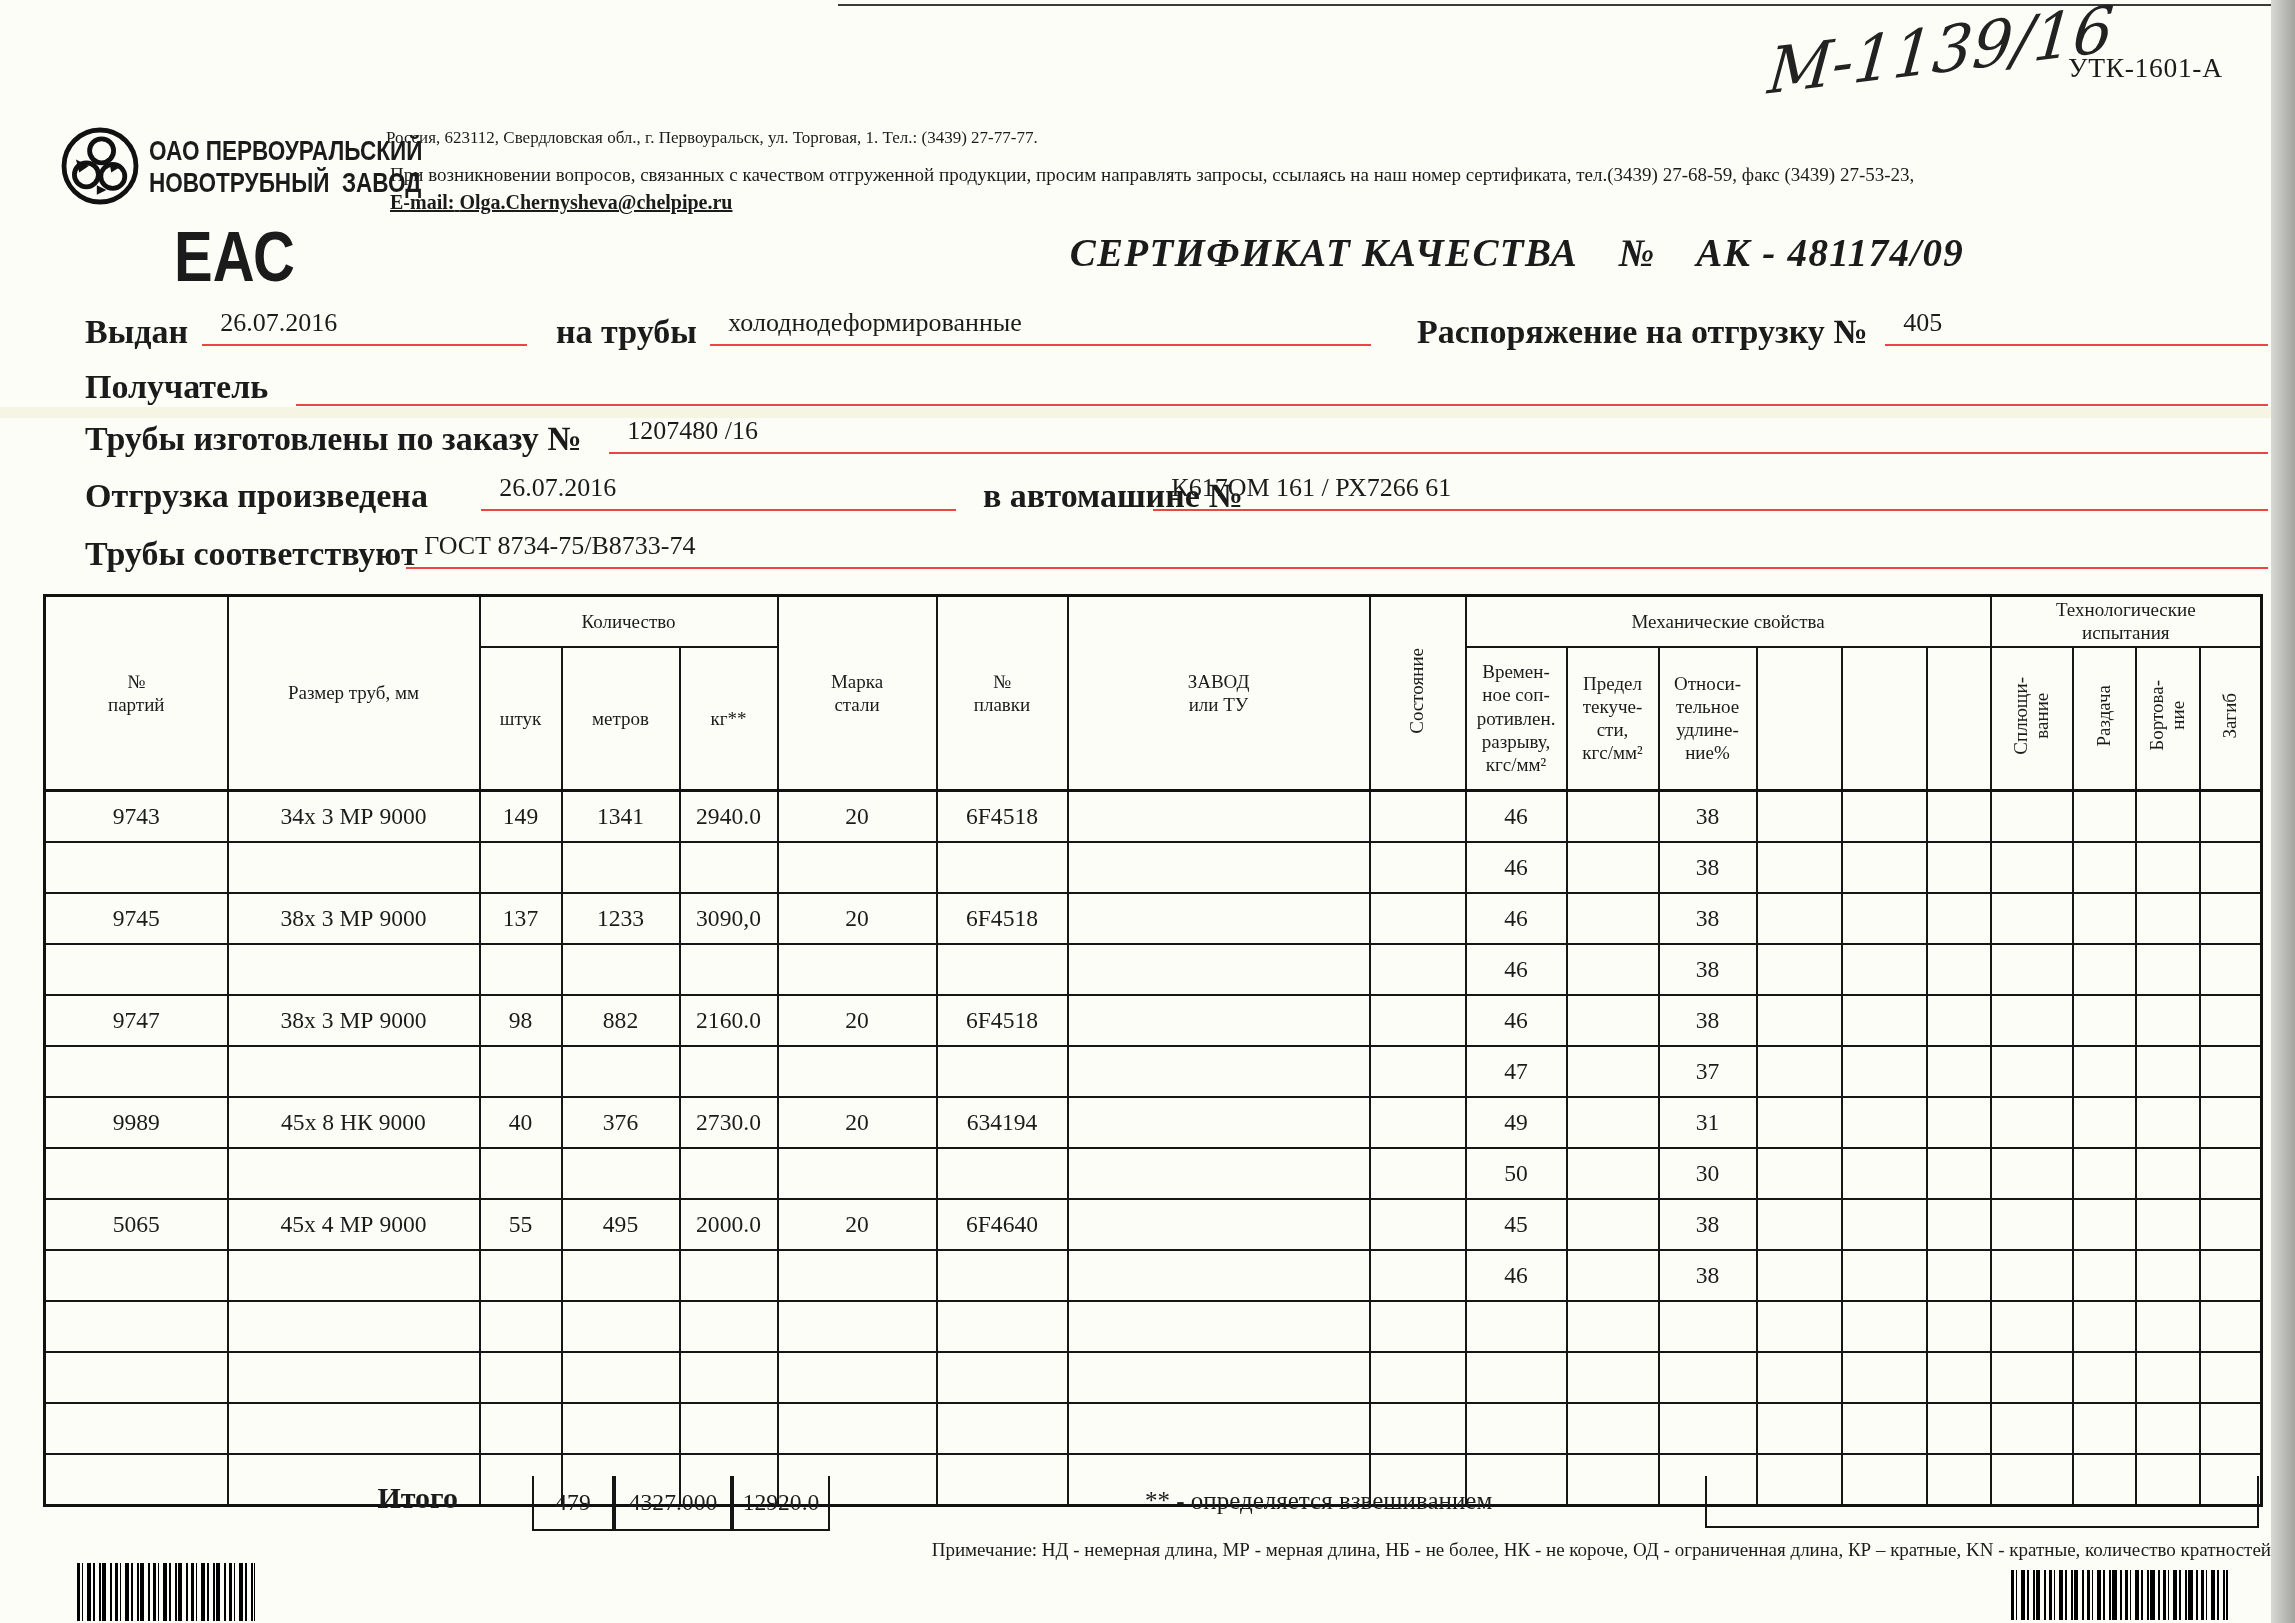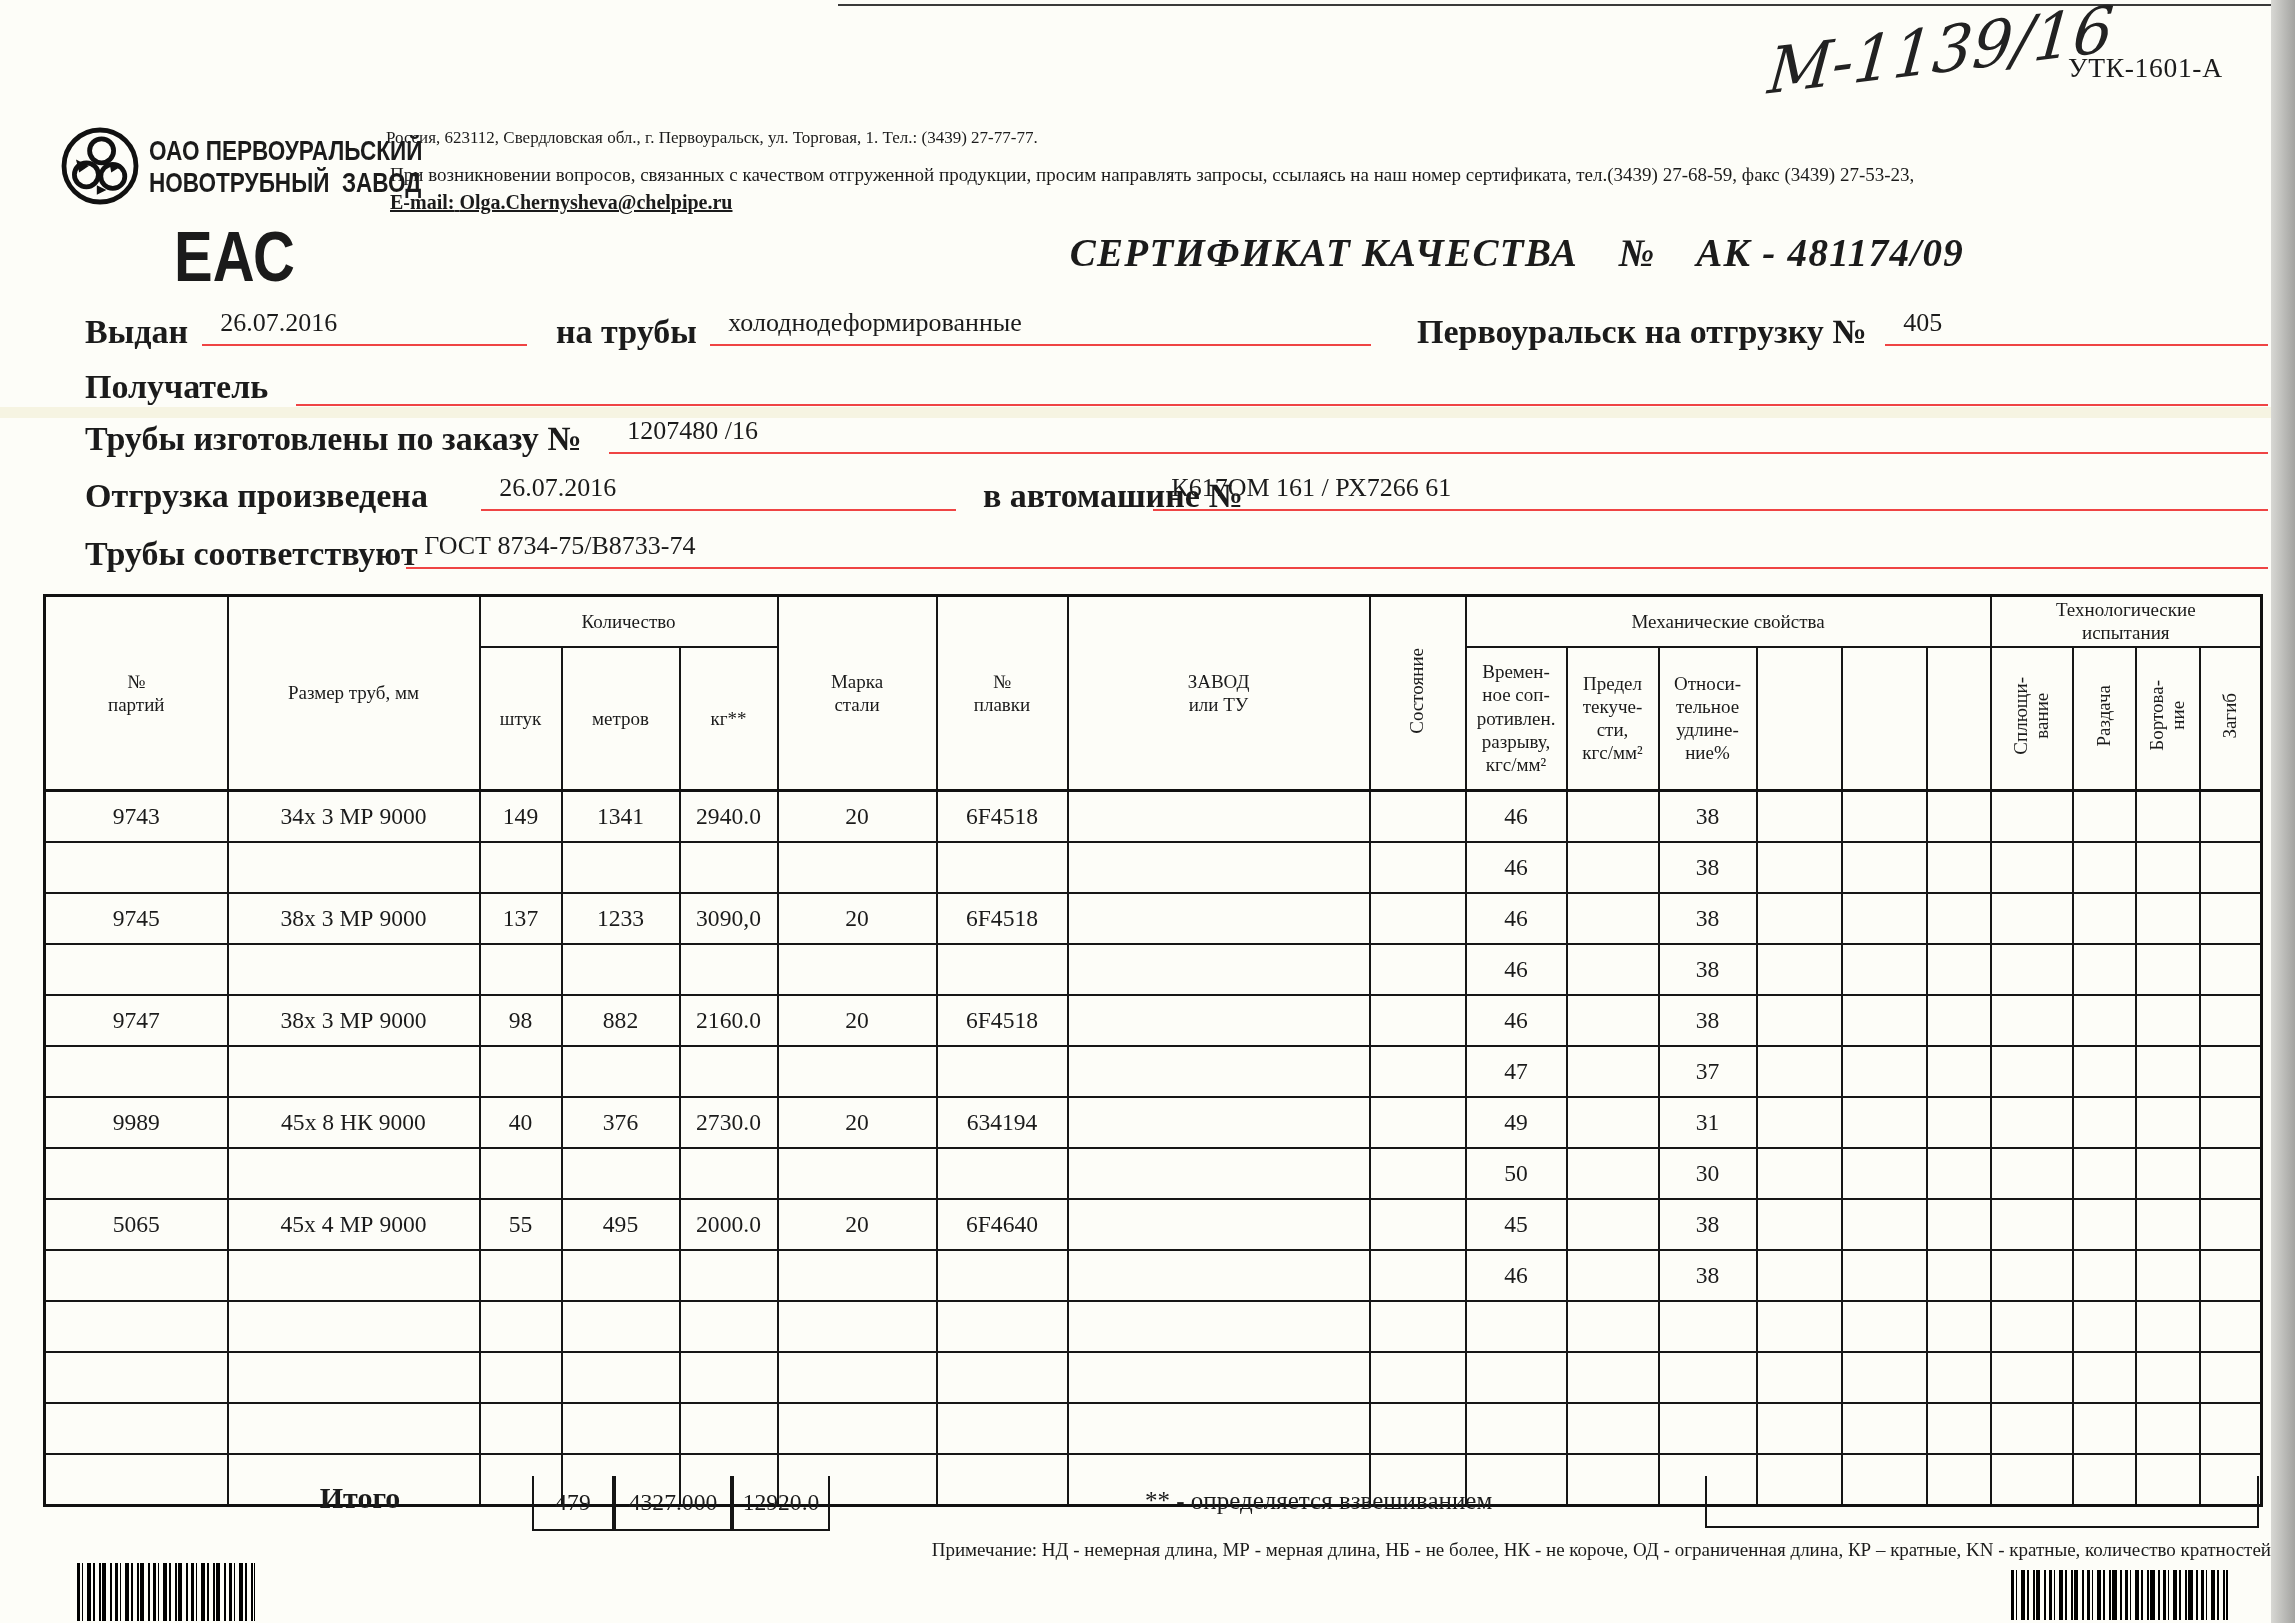--- a/index.html
+++ b/index.html
@@ -50,21 +50,21 @@
   table.main thead{border-bottom:3.3px solid #111;}
   table.main th{font-weight:normal;font-size:19px;line-height:1.22;white-space:pre-line;}
   table.main thead tr.grp{height:51px;}
   table.main thead tr.sub{height:144px;}
   table.main td{font-size:23.6px;height:49px;white-space:pre;}
   .vtext{writing-mode:vertical-rl;transform:rotate(180deg);white-space:pre-line;
     display:inline-block;line-height:1.1;}
   th.thick-l,td.thick-l{border-left:3.9px solid #111;}
 
   
-  .sum-label{left:262px;top:1481px;width:196px;text-align:center;font-size:30px;font-weight:bold;}
+  .sum-label{left:262px;top:1481px;width:196px;text-align:right;font-size:30px;font-weight:bold;}
   .sum-box{border:2.6px solid #151515;border-top:none;height:55px;box-sizing:border-box;
     font-size:23.6px;text-align:center;line-height:52px;background:transparent;margin-left:12px;}
   .weigh-note{left:1145px;top:1487px;font-size:25px;white-space:nowrap;}
   .right-box{left:1705px;top:1476px;width:554px;height:52px;border:2.6px solid #151515;
     border-top:none;box-sizing:border-box;}
 
   .footnote{left:707px;top:1539px;width:1564px;font-size:19px;text-align:right;white-space:nowrap;}
 
   
   .barcode{background:repeating-linear-gradient(90deg,
@@ -108,21 +108,21 @@
   <div class="abs title">
     <span>СЕРТИФИКАТ КАЧЕСТВА</span>
     <span class="num">№</span>
     <span class="num">АК -  481174/09</span>
   </div>
 
   <div class="abs flabel" style="left:85px;top:313px">Выдан</div>
   <div class="abs fval" style="left:202px;top:308px;width:325px">26.07.2016</div>
   <div class="abs flabel" style="left:556px;top:313px">на трубы</div>
   <div class="abs fval" style="left:710px;top:308px;width:661px">холоднодеформированные</div>
-  <div class="abs flabel" style="left:1417px;top:313px">Первоуральск на отгрузку №</div>
+  <div class="abs flabel" style="left:1417px;top:313px">Распоряжение на отгрузку №</div>
   <div class="abs fval" style="left:1885px;top:308px;width:383px">405</div>
 
   <div class="abs flabel" style="left:85px;top:368px">Получатель</div>
   <div class="abs fval" style="left:296px;top:368px;width:1972px"></div>
 
   <div class="abs flabel" style="left:85px;top:420px">Трубы изготовлены по заказу №</div>
   <div class="abs fval" style="left:609px;top:416px;width:1659px">1207480   /16</div>
 
   <div class="abs flabel" style="left:85px;top:477px">Отгрузка произведена</div>
   <div class="abs fval" style="left:481px;top:473px;width:475px">26.07.2016</div>

